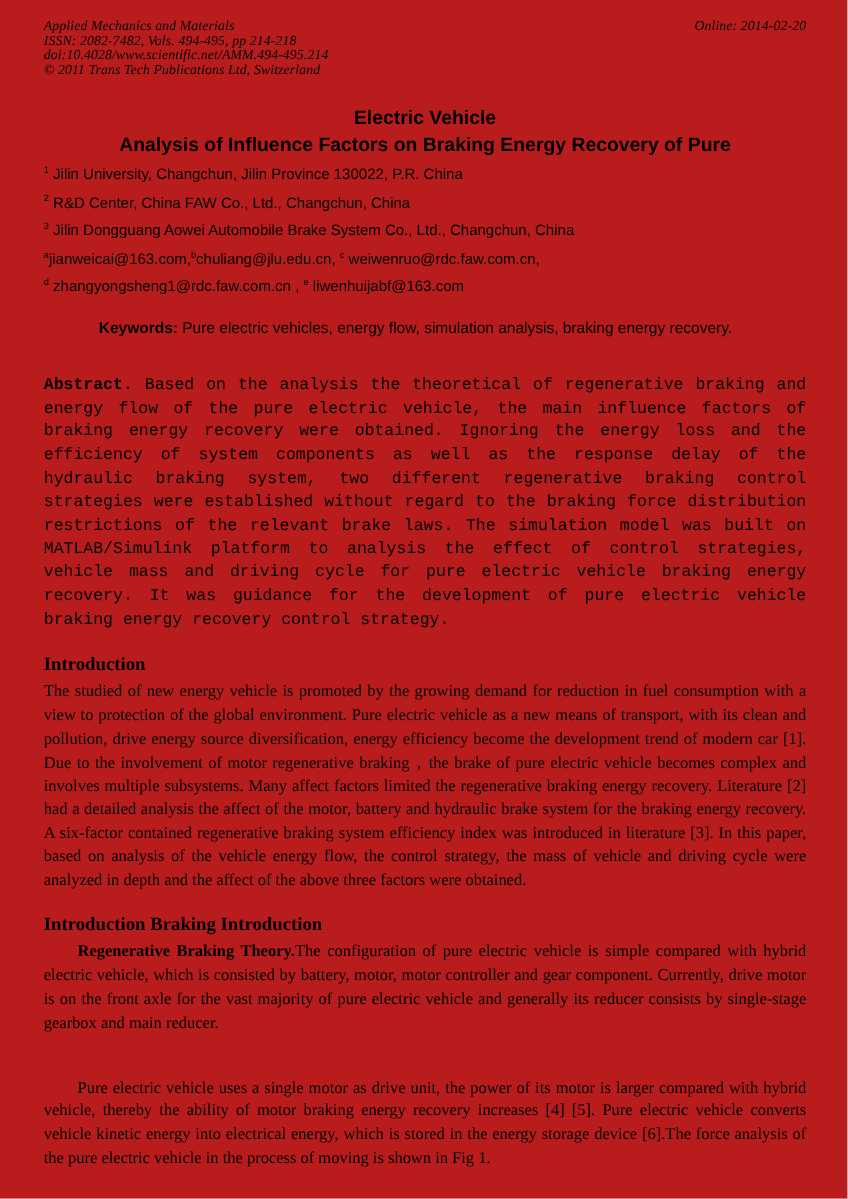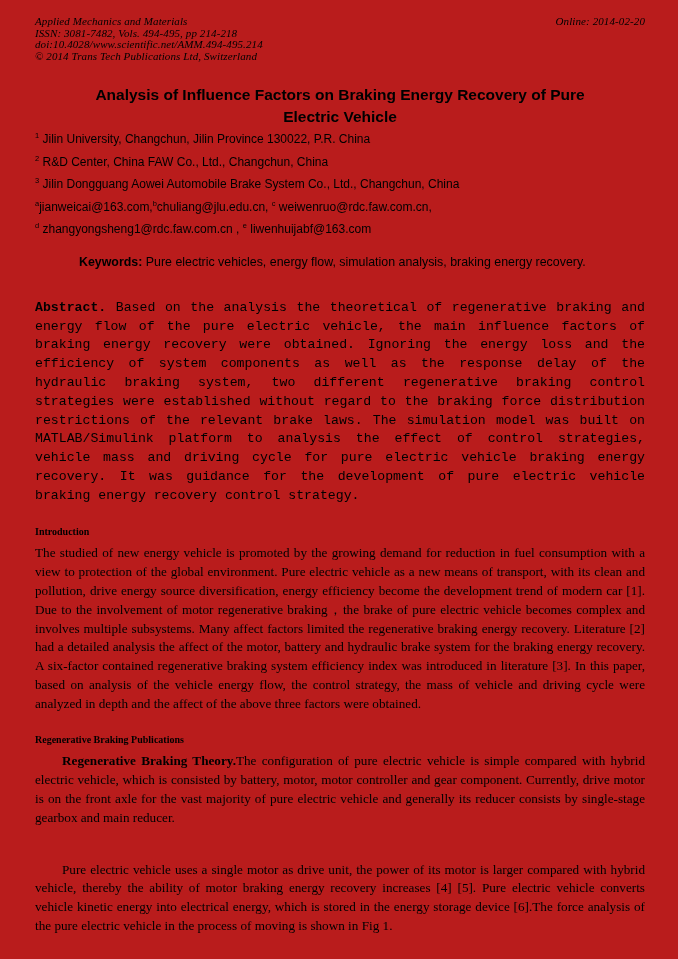--- a/index.html
+++ b/index.html
@@ -64,62 +64,62 @@
     font-family: "Liberation Serif", serif;
     font-size: 13.2px;
     line-height: 18.8px;
     text-align: justify;
     margin-top: 33px;
   }
   .abstract-par { margin-top: 28px; font-family: Liberation Mono, monospace; }
   .section-heading {
     font-family: "Liberation Serif", serif;
     font-weight: bold;
-    font-size: 10px;
+    font-size: 15px;
     line-height: 18.8px;
   }
   .h-intro { margin-top: 17px; }
   .h-regen { margin-top: 17px; }
   .after-heading { margin-top: 3px; }
   .indented { text-indent: 27px; }
   b { font-weight: bold; }
 </style>
 </head>
 <body>
 
 <div class="page">
 
   <div class="pub-header">
     <div class="pub-header-left">
       <div>Applied Mechanics and Materials</div>
-      <div>ISSN: 3081-7482, Vols. 494-495, pp 214-218</div>
+      <div>ISSN: 2082-7482, Vols. 494-495, pp 214-218</div>
       <div>doi:10.4028/www.scientific.net/AMM.494-495.214</div>
-      <div>© 2014 Trans Tech Publications Ltd, Switzerland</div>
+      <div>© 2011 Trans Tech Publications Ltd, Switzerland</div>
     </div>
     <div class="pub-header-right">Online: 2014-02-20</div>
   </div>
 
   <div class="paper-title">
+    <div>Electric Vehicle</div>
     <div>Analysis of Influence Factors on Braking Energy Recovery of Pure</div>
-    <div>Electric Vehicle</div>
   </div>
 
 
   <div class="affil-block">
     <div><sup>1</sup> Jilin University, Changchun, Jilin Province 130022, P.R. China</div>
     <div><sup>2</sup> R&amp;D Center, China FAW Co., Ltd., Changchun, China</div>
     <div><sup>3</sup> Jilin Dongguang Aowei Automobile Brake System Co., Ltd., Changchun, China</div>
     <div><sup>a</sup>jianweicai@163.com,<sup>b</sup>chuliang@jlu.edu.cn, <sup>c</sup> weiwenruo@rdc.faw.com.cn,</div>
     <div><sup>d</sup> zhangyongsheng1@rdc.faw.com.cn , <sup>e</sup> liwenhuijabf@163.com</div>
   </div>
 
   <div class="keywords-line"><b>Keywords:</b> Pure electric vehicles, energy flow, simulation analysis, braking energy recovery.</div>
 
   <p class="body-par abstract-par"><b>Abstract.</b> Based on the analysis the theoretical of regenerative braking and energy flow of the pure electric vehicle, the main influence factors of braking energy recovery were obtained. Ignoring the energy loss and the efficiency of system components as well as the response delay of the hydraulic braking system, two different regenerative braking control strategies were established without regard to the braking force distribution restrictions of the relevant brake laws. The simulation model was built on MATLAB/Simulink platform to analysis the effect of control strategies, vehicle mass and driving cycle for pure electric vehicle braking energy recovery. It was guidance for the development of pure electric vehicle braking energy recovery control strategy.</p>
 
   <h2 class="section-heading h-intro">Introduction</h2>
   <p class="body-par after-heading">The studied of new energy vehicle is promoted by the growing demand for reduction in fuel consumption with a view to protection of the global environment. Pure electric vehicle as a new means of transport, with its clean and pollution, drive energy source diversification, energy efficiency become the development trend of modern car [1]. Due to the involvement of motor regenerative braking，the brake of pure electric vehicle becomes complex and involves multiple subsystems. Many affect factors limited the regenerative braking energy recovery. Literature [2] had a detailed analysis the affect of the motor, battery and hydraulic brake system for the braking energy recovery. A six-factor contained regenerative braking system efficiency index was introduced in literature [3]. In this paper, based on analysis of the vehicle energy flow, the control strategy, the mass of vehicle and driving cycle were analyzed in depth and the affect of the above three factors were obtained.</p>
 
-  <h2 class="section-heading h-regen">Regenerative Braking Publications</h2>
+  <h2 class="section-heading h-regen">Introduction Braking Introduction</h2>
   <p class="body-par after-heading indented"><b>Regenerative Braking Theory.</b>The configuration of pure electric vehicle is simple compared with hybrid electric vehicle, which is consisted by battery, motor, motor controller and gear component. Currently, drive motor is on the front axle for the vast majority of pure electric vehicle and generally its reducer consists by single-stage gearbox and main reducer.</p>
   <p class="body-par indented">Pure electric vehicle uses a single motor as drive unit, the power of its motor is larger compared with hybrid vehicle, thereby the ability of motor braking energy recovery increases [4] [5]. Pure electric vehicle converts vehicle kinetic energy into electrical energy, which is stored in the energy storage device [6].The force analysis of the pure electric vehicle in the process of moving is shown in Fig 1.</p>
 
 </div>
 
 </body></html>

